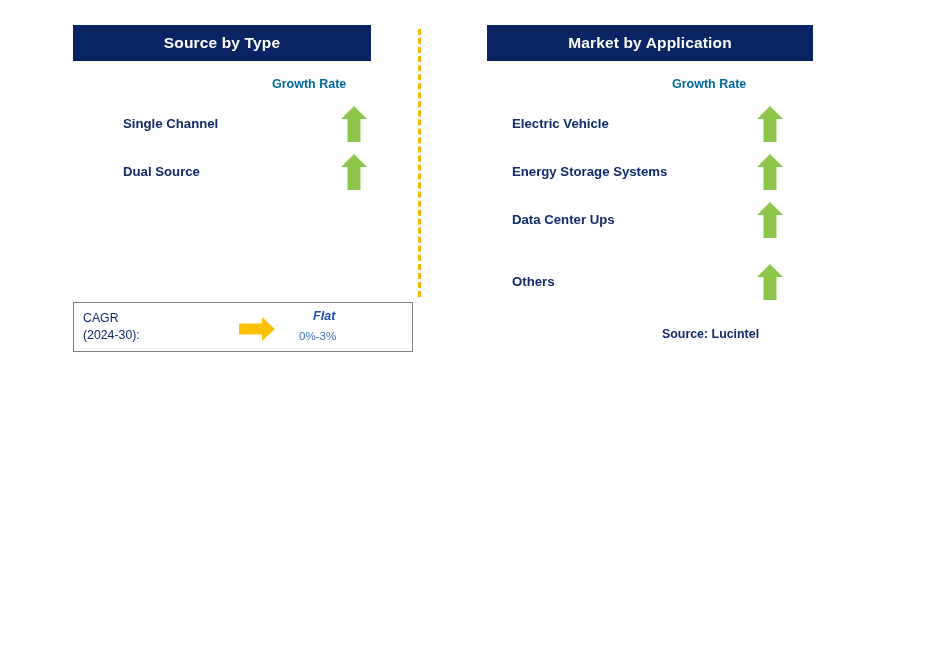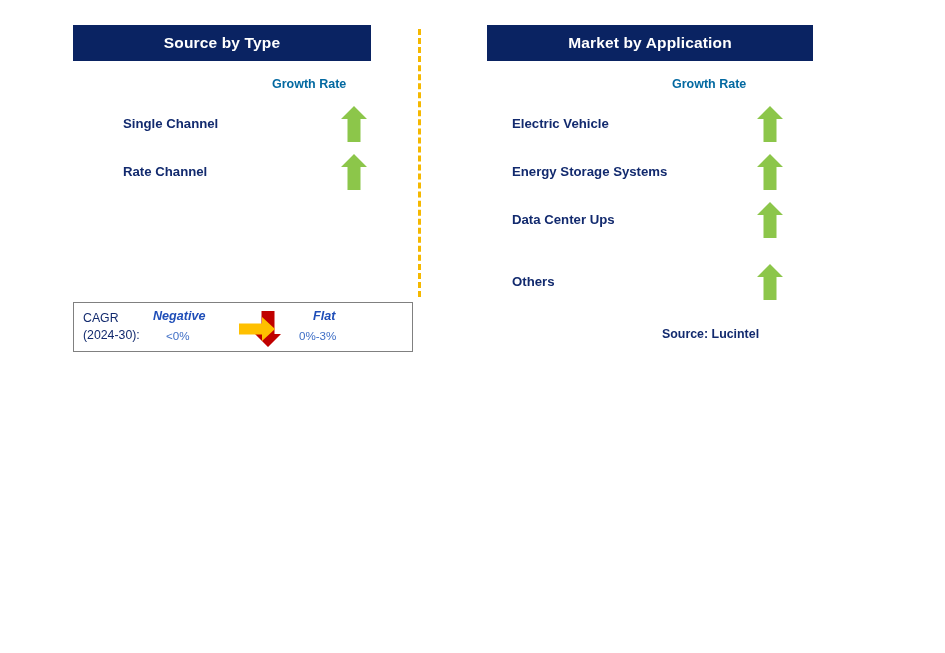--- a/index.html
+++ b/index.html
@@ -170,21 +170,21 @@
   <div class="row" style="top:106px;">
     <div class="row-label">Single Channel</div>
     <div class="row-arrow">
       <svg viewBox="0 0 26 36" width="26" height="36" aria-hidden="true">
         <polygon points="13,0 26,13 19.5,13 19.5,36 6.5,36 6.5,13 0,13" fill="#8cc64a"></polygon>
       </svg>
     </div>
   </div>
 
   <div class="row" style="top:154px;">
-    <div class="row-label">Rate Channel</div>
+    <div class="row-label">Dual Source</div>
     <div class="row-arrow">
       <svg viewBox="0 0 26 36" width="26" height="36" aria-hidden="true">
         <polygon points="13,0 26,13 19.5,13 19.5,36 6.5,36 6.5,13 0,13" fill="#8cc64a"></polygon>
       </svg>
     </div>
   </div>
 
 </div>
 
 <div id="divider"></div>
@@ -235,29 +235,20 @@
 
 </div>
 
 <div id="legend-box">
 
   <div class="legend-cagr">
     <span>CAGR</span><br>
     <span>(2024-30):</span>
   </div>
 
-  <div class="legend-item" id="legend-negative">
-    <div class="legend-item-title">Negative</div>
-    <div class="legend-item-range">&lt;0%</div>
-    <div class="legend-item-arrow">
-      <svg viewBox="0 0 26 36" width="26" height="36" aria-hidden="true">
-        <polygon points="13,36 0,23 6.5,23 6.5,0 19.5,0 19.5,23 26,23" fill="#c00000"></polygon>
-      </svg>
-    </div>
-  </div>
 
   <div class="legend-item" id="legend-flat">
     <div class="legend-item-title">Flat</div>
     <div class="legend-item-range">0%-3%</div>
     <div class="legend-item-arrow">
       <svg viewBox="0 0 36 24" width="36" height="24" aria-hidden="true">
         <polygon points="36,12 23,24 23,17.5 0,17.5 0,6.5 23,6.5 23,0" fill="#ffc000"></polygon>
       </svg>
     </div>
   </div>

